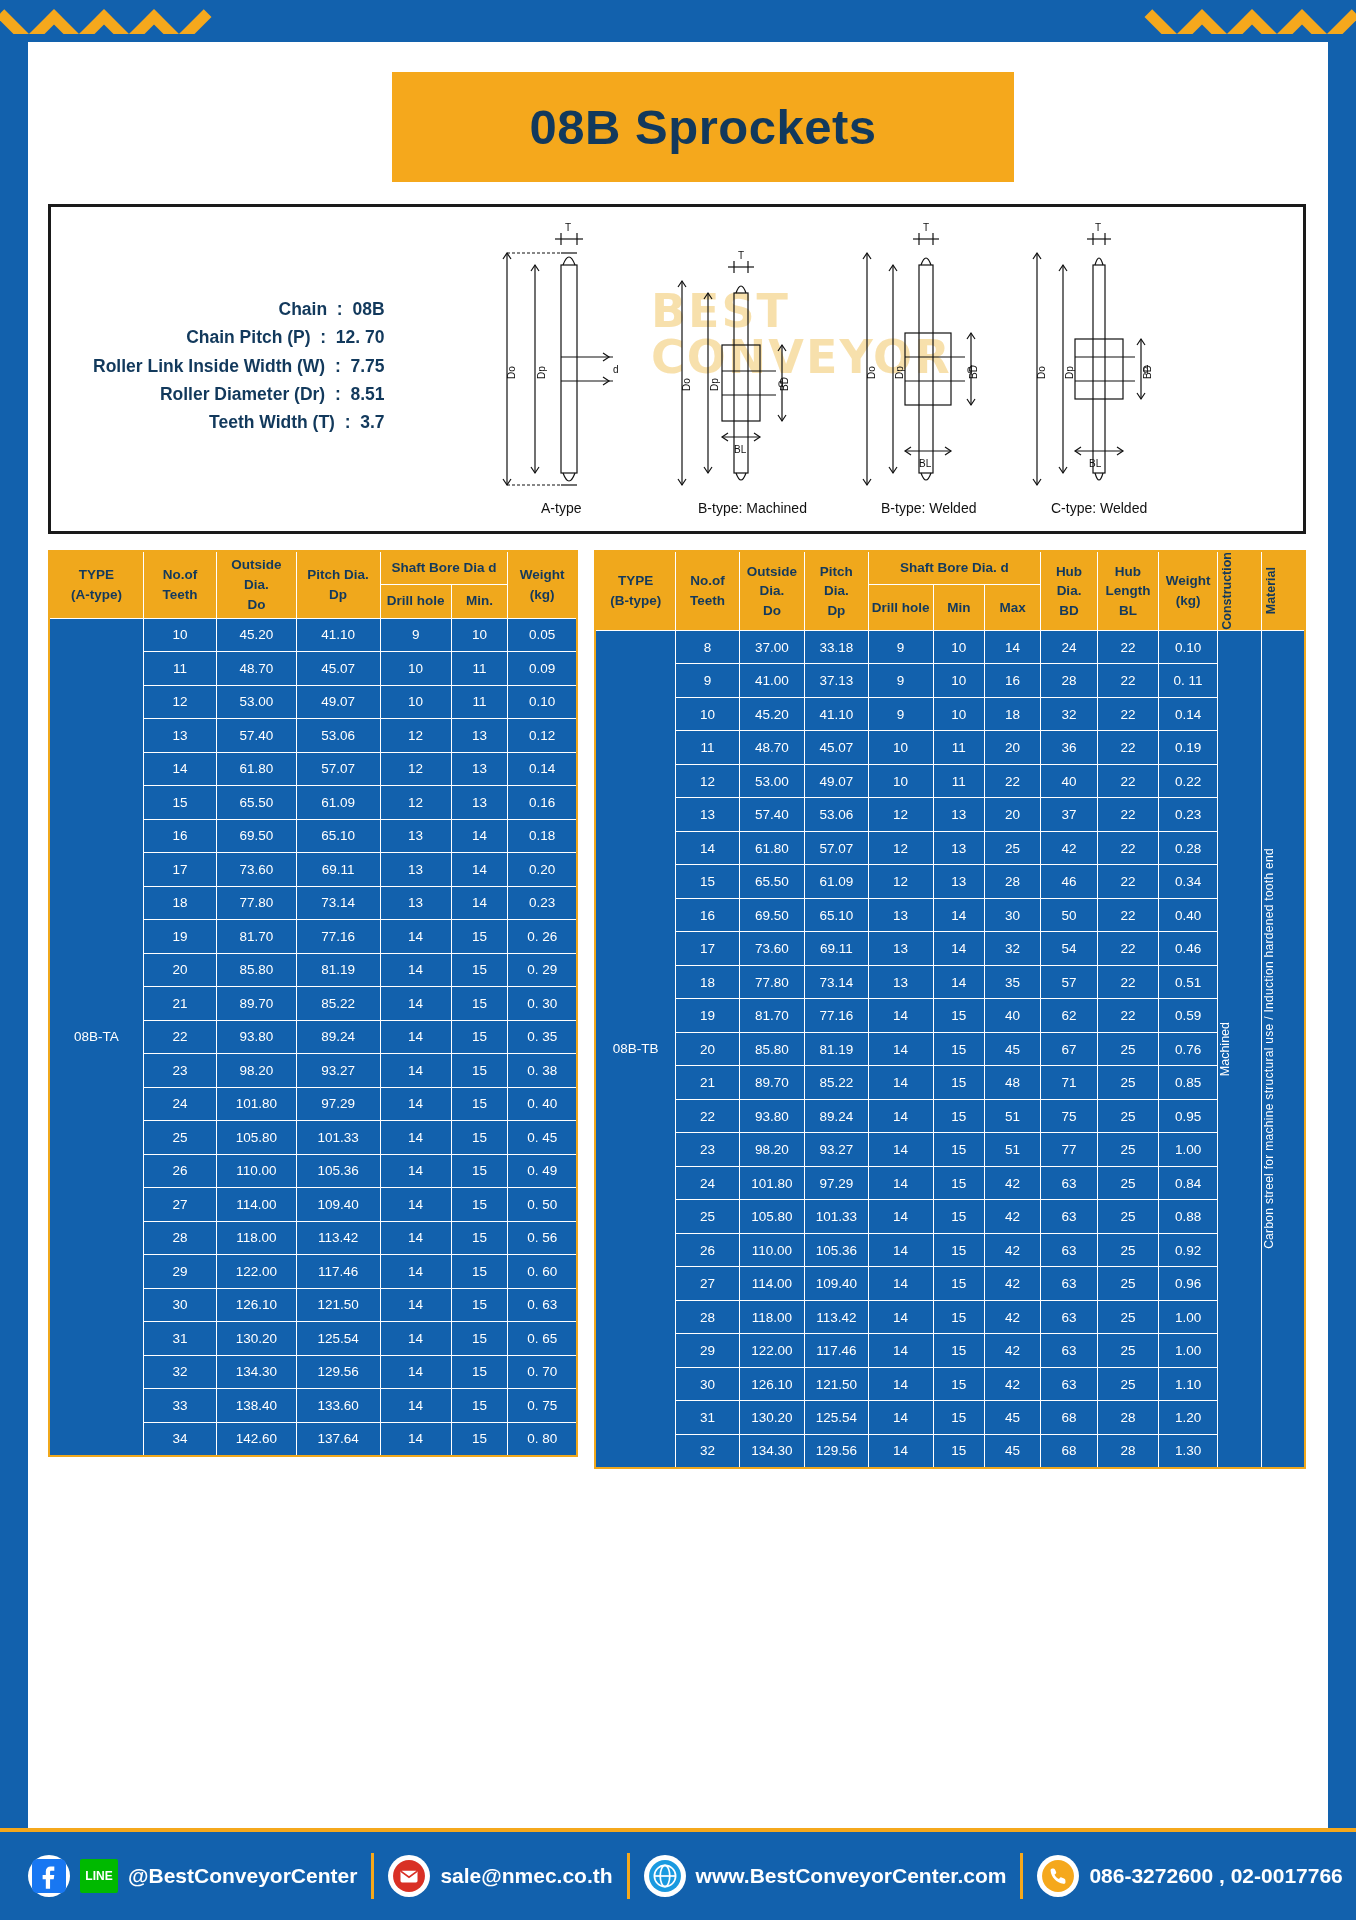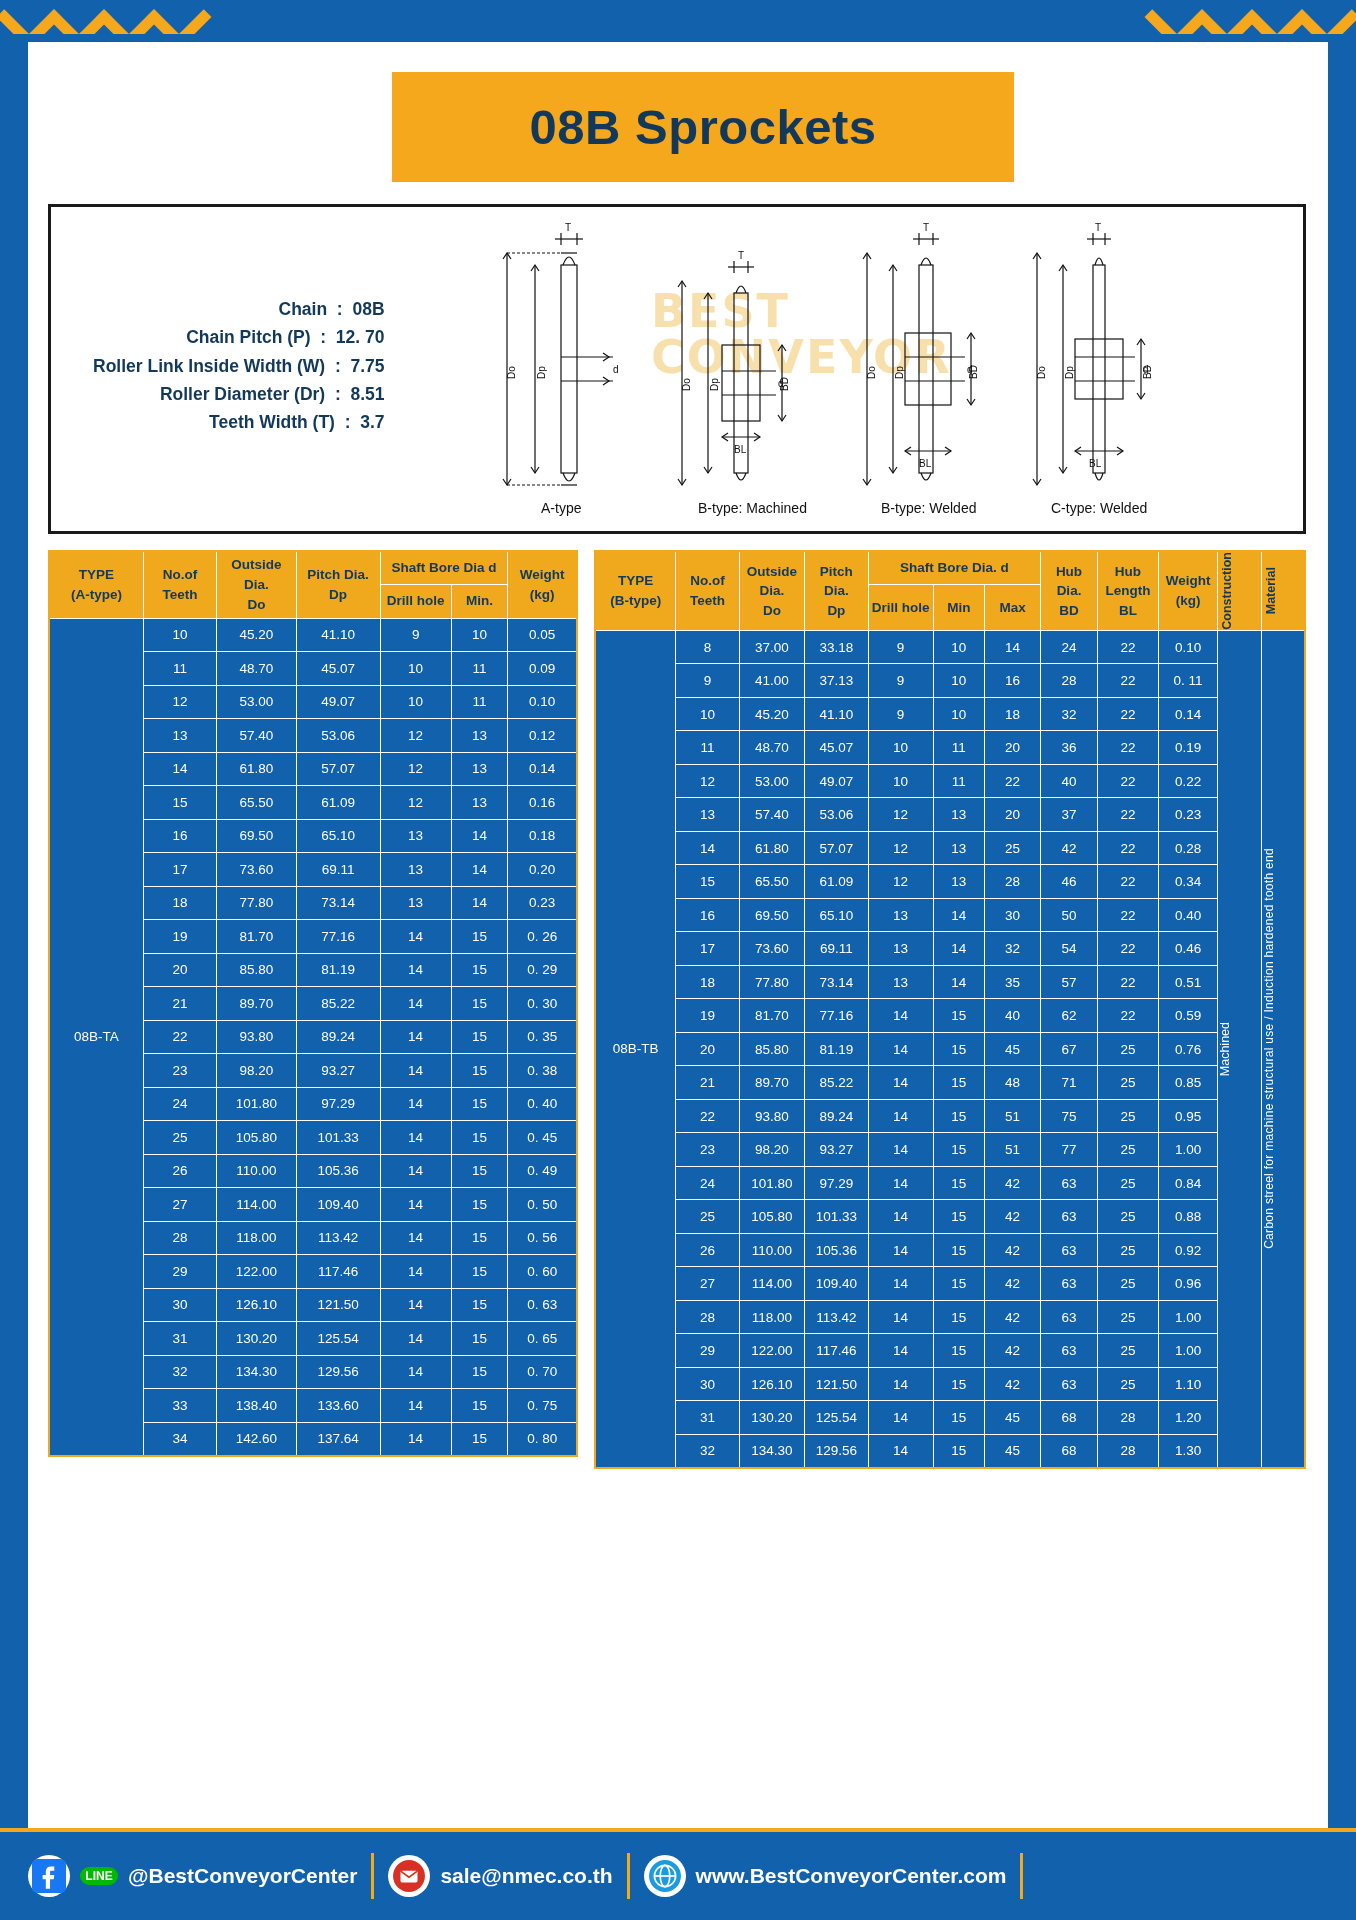--- a/index.html
+++ b/index.html
@@ -837,21 +837,21 @@
 
 <div class="bottom-band"></div>
 <div class="footer">
   <div class="f-item" style="margin-left:28px;">
     <span class="ic" style="background:#ffffff;">
       <svg width="34" height="34" viewBox="0 0 32 32">
           <rect width="32" height="32" rx="5" fill="#1877f2"></rect>
           <path d="M21 11h-3c-.6 0-1 .4-1 1v3h4l-.6 4H17v9h-4v-9h-3v-4h3v-3.5C13 8.5 15 7 17.5 7H21z" fill="#fff"></path>
         </svg>
     </span>
-    <span class="ic" style="background:#00b900; width:38px; height:18px; border-radius:9px; font-size:12px; color:#fff; margin-right:10px;">
+    <span class="ic" style="background:#00b900; width:38px; height:34px; border-radius:2px; font-size:12px; color:#fff; margin-right:10px;">
       <span>LINE</span>
     </span>
     <span>@BestConveyorCenter</span>
   </div>
   <div class="f-sep"></div>
   <div class="f-item">
     <span class="ic" style="background:#ffffff;">
       <svg width="34" height="34" viewBox="0 0 32 32">
           <circle cx="16" cy="16" r="15" fill="#d93025"></circle>
           <rect x="8" y="11" width="16" height="11" rx="1.5" fill="#fff"></rect>
@@ -866,13 +866,22 @@
       <svg width="34" height="34" viewBox="0 0 32 32">
           <circle cx="16" cy="16" r="15" fill="#1a9ae0"></circle>
           <circle cx="16" cy="16" r="10" fill="none" stroke="#fff" stroke-width="1.6"></circle>
           <ellipse cx="16" cy="16" rx="4.5" ry="10" fill="none" stroke="#fff" stroke-width="1.6"></ellipse>
           <line x1="6" y1="16" x2="26" y2="16" stroke="#fff" stroke-width="1.6"></line>
         </svg>
     </span>
     <span>www.BestConveyorCenter.com</span>
   </div>
   <div class="f-sep"></div>
+  <div class="f-item">
+    <span class="ic" style="background:#ffffff;">
+      <svg width="34" height="34" viewBox="0 0 32 32">
+          <circle cx="16" cy="16" r="15" fill="#f5a81c"></circle>
+          <path d="M11 9c1 0 2 .4 2.4 1.4l.8 1.9c.3.7 0 1.4-.6 1.8l-.9.6c.8 1.9 2.3 3.4 4.2 4.2l.6-.9c.4-.6 1.1-.9 1.8-.6l1.9.8C22.6 18.6 23 19.6 23 20.6v1.2c0 1-.9 1.8-1.9 1.6C14.6 22.4 9.6 17.4 9 10.9 8.9 9.9 9.7 9 10.7 9z" fill="#fff"></path>
+        </svg>
+    </span>
+    <span>086-3272600 , 02-0017766</span>
+  </div>
 </div>
 
 </body></html>

